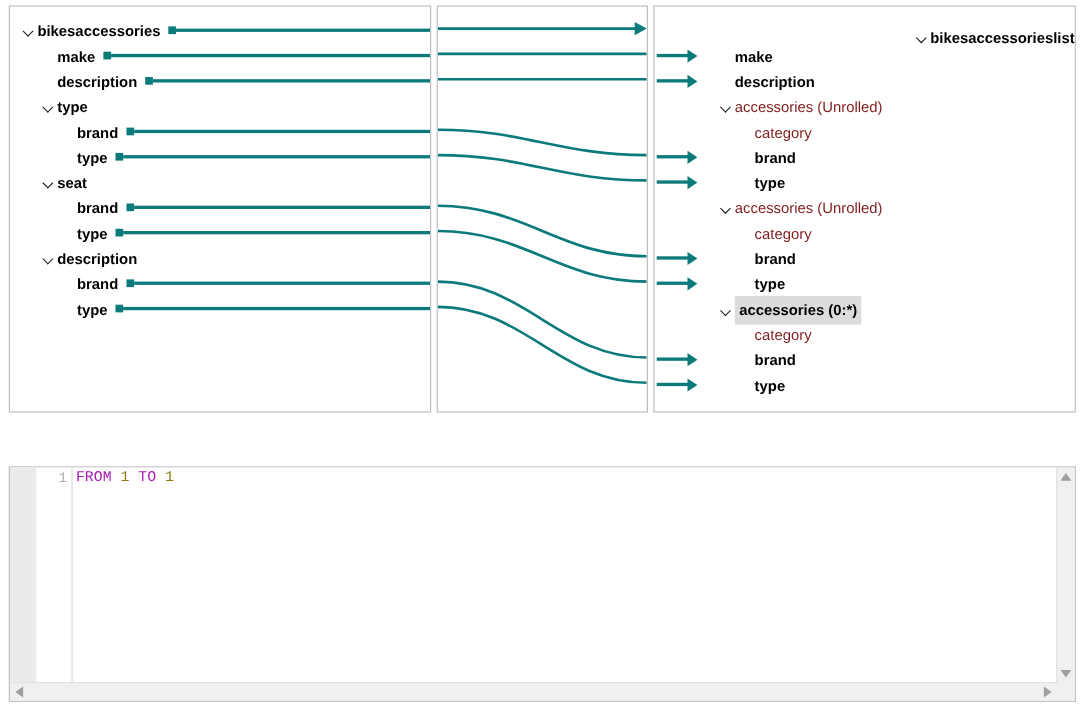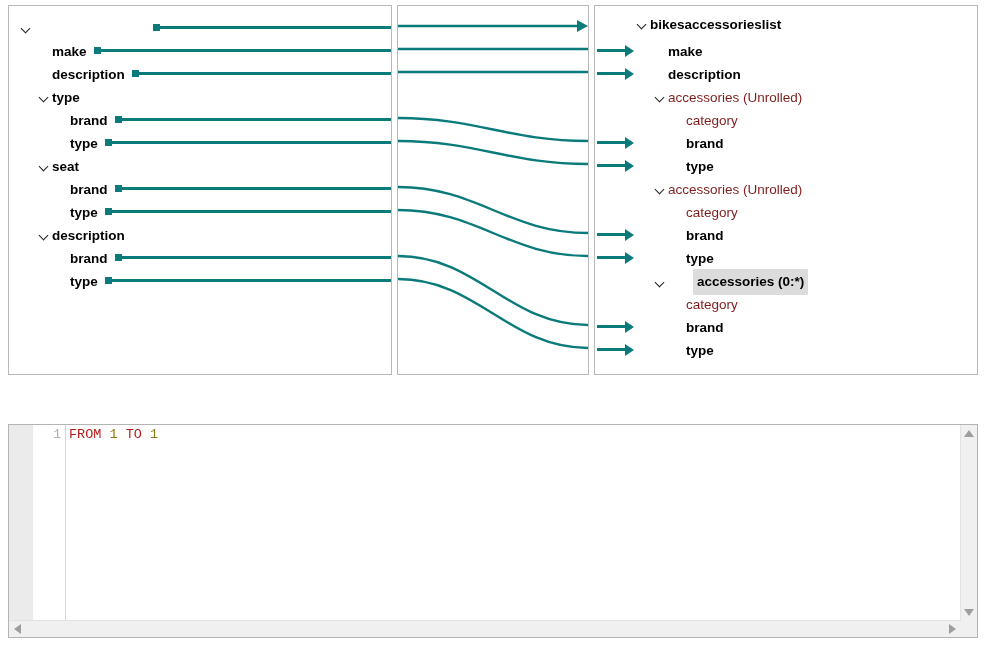--- a/index.html
+++ b/index.html
@@ -43,21 +43,20 @@
   .tree-label {
     display: inline-block;
     vertical-align: middle;
   }
   .bold  { font-weight: bold; color: #000000; }
   .plain { font-weight: normal; color: #7f1d1d; }
   .hl {
     background: #dcdcdc;
     padding: 1px 4px 2px 4px;
     border-radius: 1px;
-    margin-left: 25px;
   }
 
   .chev {
     display: inline-block;
     width: 13px;
     height: 23px;
     vertical-align: middle;
     position: relative;
   }
   .chev::before {
@@ -163,21 +162,21 @@
     font-size: 13px;
     color: #b0b0b0;
   }
   #code-line {
     position: absolute;
     left: 60px; top: 2px;
     font-family: "Liberation Mono", monospace;
     font-size: 13.5px;
     white-space: pre;
   }
-  .kw  { color: #b91c1c; }
+  .kw  { color: #a21caf; }
   .num { color: #8a7a12; }
 
   
   .sb-v {
     position: absolute;
     right: 0; top: 0;
     width: 16px; bottom: 16px;
     background: #f0f0f0;
     border-left: 1px solid #e2e2e2;
   }
@@ -205,21 +204,21 @@
 
   #mid-svg { position: absolute; left: 0; top: 0; }
 </style>
 </head>
 <body>
 
 <div id="root">
 
   <div class="panel" id="panel-source">
     <div id="source-rows">
-        <div class="tree-row" style="top: 10px;"><span style="display: inline-block; width: 12px;"></span><span class="chev"></span><div class="nub" style="left: 144px;"></div><div class="stub" style="left: 151px; width: 231px;"></div></div>
+        <div class="tree-row" style="top: 10px;"><span style="display: inline-block; width: 12px;"></span><span class="chev"></span><span class="tree-label bold">bikesaccessories</span><div class="nub" style="left: 144px;"></div><div class="stub" style="left: 151px; width: 231px;"></div></div>
         <div class="tree-row" style="top: 33px;"><span style="display: inline-block; width: 30px;"></span><span style="display: inline-block; width: 13px;"></span><span class="tree-label bold">make</span><div class="nub" style="left: 85px;"></div><div class="stub" style="left: 92px; width: 290px;"></div></div>
         <div class="tree-row" style="top: 56px;"><span style="display: inline-block; width: 30px;"></span><span style="display: inline-block; width: 13px;"></span><span class="tree-label bold">description</span><div class="nub" style="left: 123px;"></div><div class="stub" style="left: 130px; width: 252px;"></div></div>
         <div class="tree-row" style="top: 79px;"><span style="display: inline-block; width: 30px;"></span><span class="chev"></span><span class="tree-label bold">type</span></div>
         <div class="tree-row" style="top: 102px;"><span style="display: inline-block; width: 48px;"></span><span style="display: inline-block; width: 13px;"></span><span class="tree-label bold">brand</span><div class="nub" style="left: 106px;"></div><div class="stub" style="left: 113px; width: 269px;"></div></div>
         <div class="tree-row" style="top: 125px;"><span style="display: inline-block; width: 48px;"></span><span style="display: inline-block; width: 13px;"></span><span class="tree-label bold">type</span><div class="nub" style="left: 96px;"></div><div class="stub" style="left: 103px; width: 279px;"></div></div>
         <div class="tree-row" style="top: 148px;"><span style="display: inline-block; width: 30px;"></span><span class="chev"></span><span class="tree-label bold">seat</span></div>
         <div class="tree-row" style="top: 171px;"><span style="display: inline-block; width: 48px;"></span><span style="display: inline-block; width: 13px;"></span><span class="tree-label bold">brand</span><div class="nub" style="left: 106px;"></div><div class="stub" style="left: 113px; width: 269px;"></div></div>
         <div class="tree-row" style="top: 194px;"><span style="display: inline-block; width: 48px;"></span><span style="display: inline-block; width: 13px;"></span><span class="tree-label bold">type</span><div class="nub" style="left: 96px;"></div><div class="stub" style="left: 103px; width: 279px;"></div></div>
         <div class="tree-row" style="top: 217px;"><span style="display: inline-block; width: 30px;"></span><span class="chev"></span><span class="tree-label bold">description</span></div>
         <div class="tree-row" style="top: 240px;"><span style="display: inline-block; width: 48px;"></span><span style="display: inline-block; width: 13px;"></span><span class="tree-label bold">brand</span><div class="nub" style="left: 106px;"></div><div class="stub" style="left: 113px; width: 269px;"></div></div>
@@ -237,21 +236,21 @@
         <path d="M 0 135 C 79.8 135, 110.19999999999999 158, 190 158" stroke="#0a7a7a" stroke-width="2.4" fill="none"></path>
         <path d="M 0 181 C 79.8 181, 110.19999999999999 227, 190 227" stroke="#0a7a7a" stroke-width="2.4" fill="none"></path>
         <path d="M 0 204 C 79.8 204, 110.19999999999999 250, 190 250" stroke="#0a7a7a" stroke-width="2.4" fill="none"></path>
         <path d="M 0 250 C 79.8 250, 110.19999999999999 319, 190 319" stroke="#0a7a7a" stroke-width="2.4" fill="none"></path>
         <path d="M 0 273 C 79.8 273, 110.19999999999999 342, 190 342" stroke="#0a7a7a" stroke-width="2.4" fill="none"></path>
       </svg>
   </div>
 
   <div class="panel" id="panel-target">
     <div id="target-rows">
-        <div class="tree-row" style="top: 6px;"><span style="display: inline-block; width: 42px;"></span><span class="chev"></span><span class="tree-label bold">bikesaccessorieslist</span></div>
+        <div class="tree-row" style="top: 16px; text-align: right;"><span style="display: inline-block; width: 42px;"></span><span class="chev"></span><span class="tree-label bold">bikesaccessorieslist</span></div>
         <div class="tree-row" style="top: 33px;"><div class="arrow-line"></div><div class="arrow-head"></div><span style="display: inline-block; width: 60px;"></span><span style="display: inline-block; width: 13px;"></span><span class="tree-label bold">make</span></div>
         <div class="tree-row" style="top: 56px;"><div class="arrow-line"></div><div class="arrow-head"></div><span style="display: inline-block; width: 60px;"></span><span style="display: inline-block; width: 13px;"></span><span class="tree-label bold">description</span></div>
         <div class="tree-row" style="top: 79px;"><span style="display: inline-block; width: 60px;"></span><span class="chev"></span><span class="tree-label plain">accessories (Unrolled)</span></div>
         <div class="tree-row" style="top: 102px;"><span style="display: inline-block; width: 78px;"></span><span style="display: inline-block; width: 13px;"></span><span class="tree-label plain">category</span></div>
         <div class="tree-row" style="top: 125px;"><div class="arrow-line"></div><div class="arrow-head"></div><span style="display: inline-block; width: 78px;"></span><span style="display: inline-block; width: 13px;"></span><span class="tree-label bold">brand</span></div>
         <div class="tree-row" style="top: 148px;"><div class="arrow-line"></div><div class="arrow-head"></div><span style="display: inline-block; width: 78px;"></span><span style="display: inline-block; width: 13px;"></span><span class="tree-label bold">type</span></div>
         <div class="tree-row" style="top: 171px;"><span style="display: inline-block; width: 60px;"></span><span class="chev"></span><span class="tree-label plain">accessories (Unrolled)</span></div>
         <div class="tree-row" style="top: 194px;"><span style="display: inline-block; width: 78px;"></span><span style="display: inline-block; width: 13px;"></span><span class="tree-label plain">category</span></div>
         <div class="tree-row" style="top: 217px;"><div class="arrow-line"></div><div class="arrow-head"></div><span style="display: inline-block; width: 78px;"></span><span style="display: inline-block; width: 13px;"></span><span class="tree-label bold">brand</span></div>
         <div class="tree-row" style="top: 240px;"><div class="arrow-line"></div><div class="arrow-head"></div><span style="display: inline-block; width: 78px;"></span><span style="display: inline-block; width: 13px;"></span><span class="tree-label bold">type</span></div>

